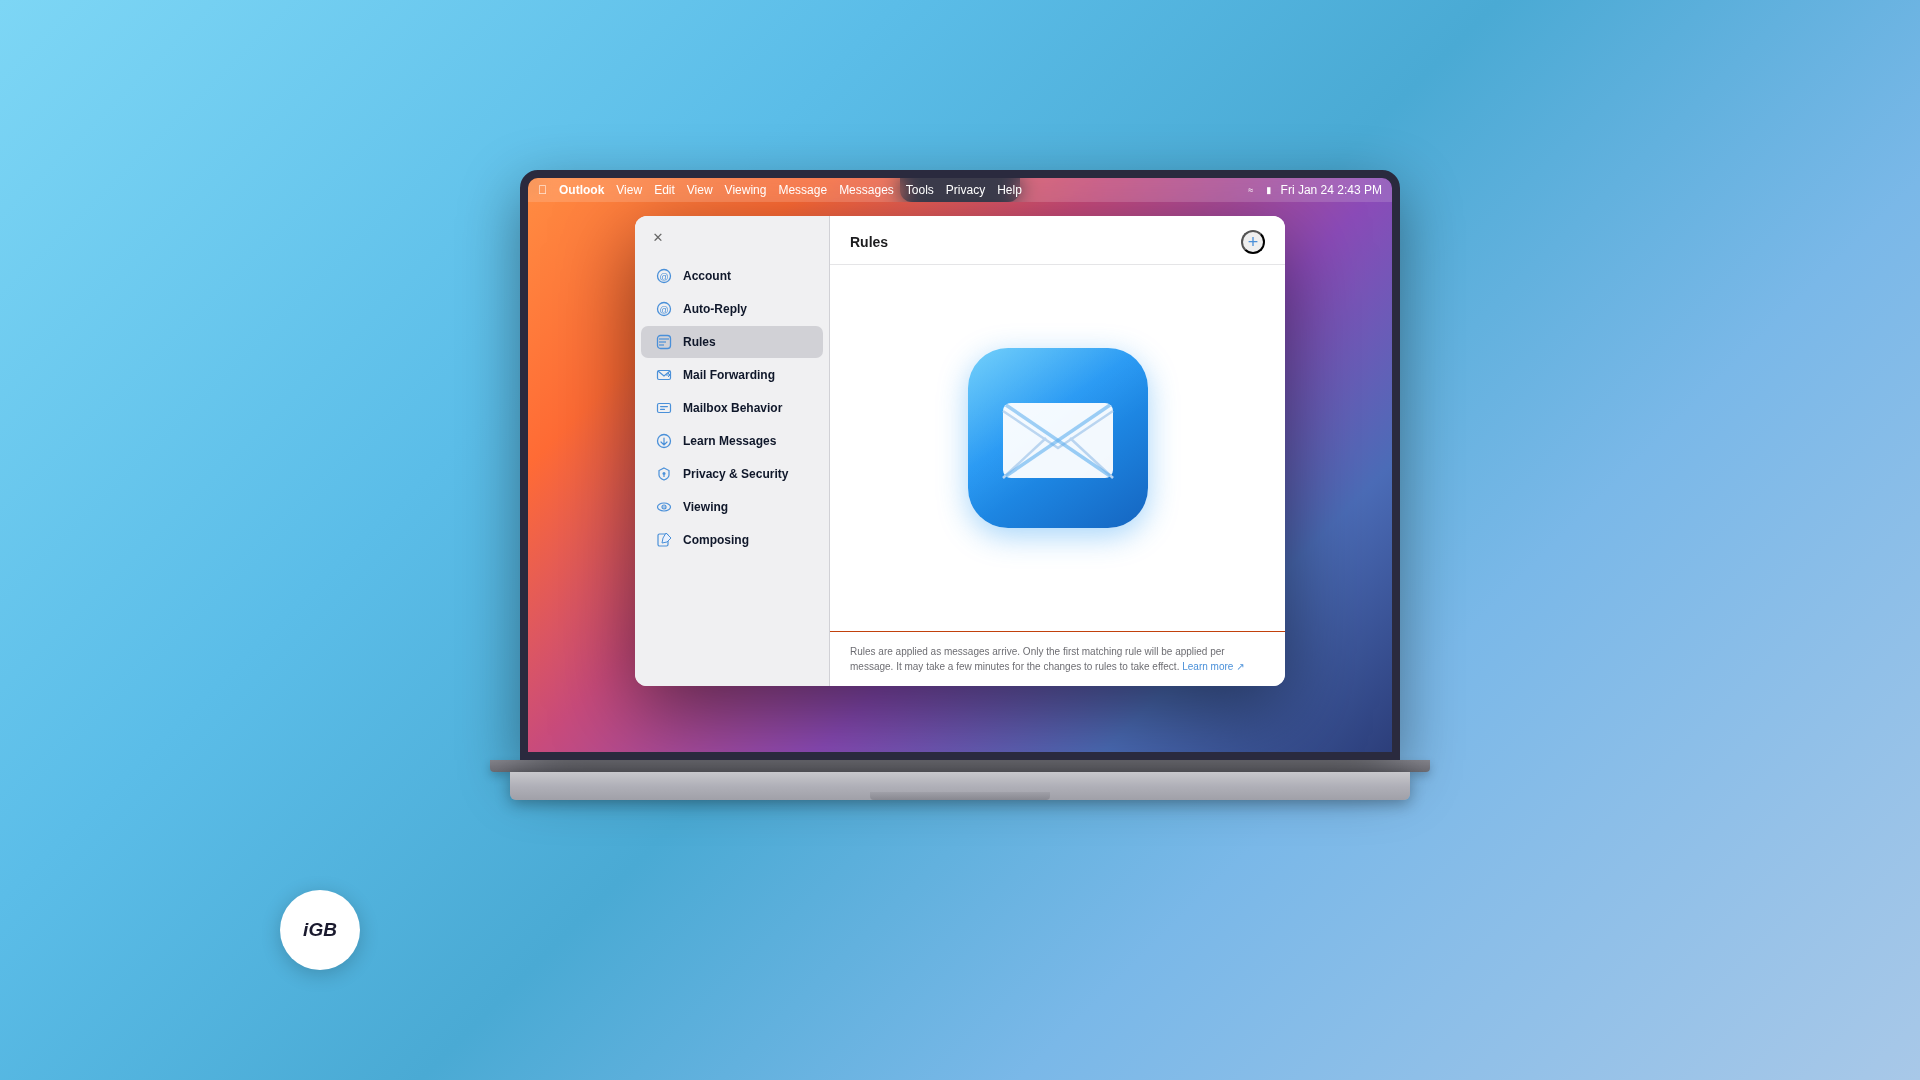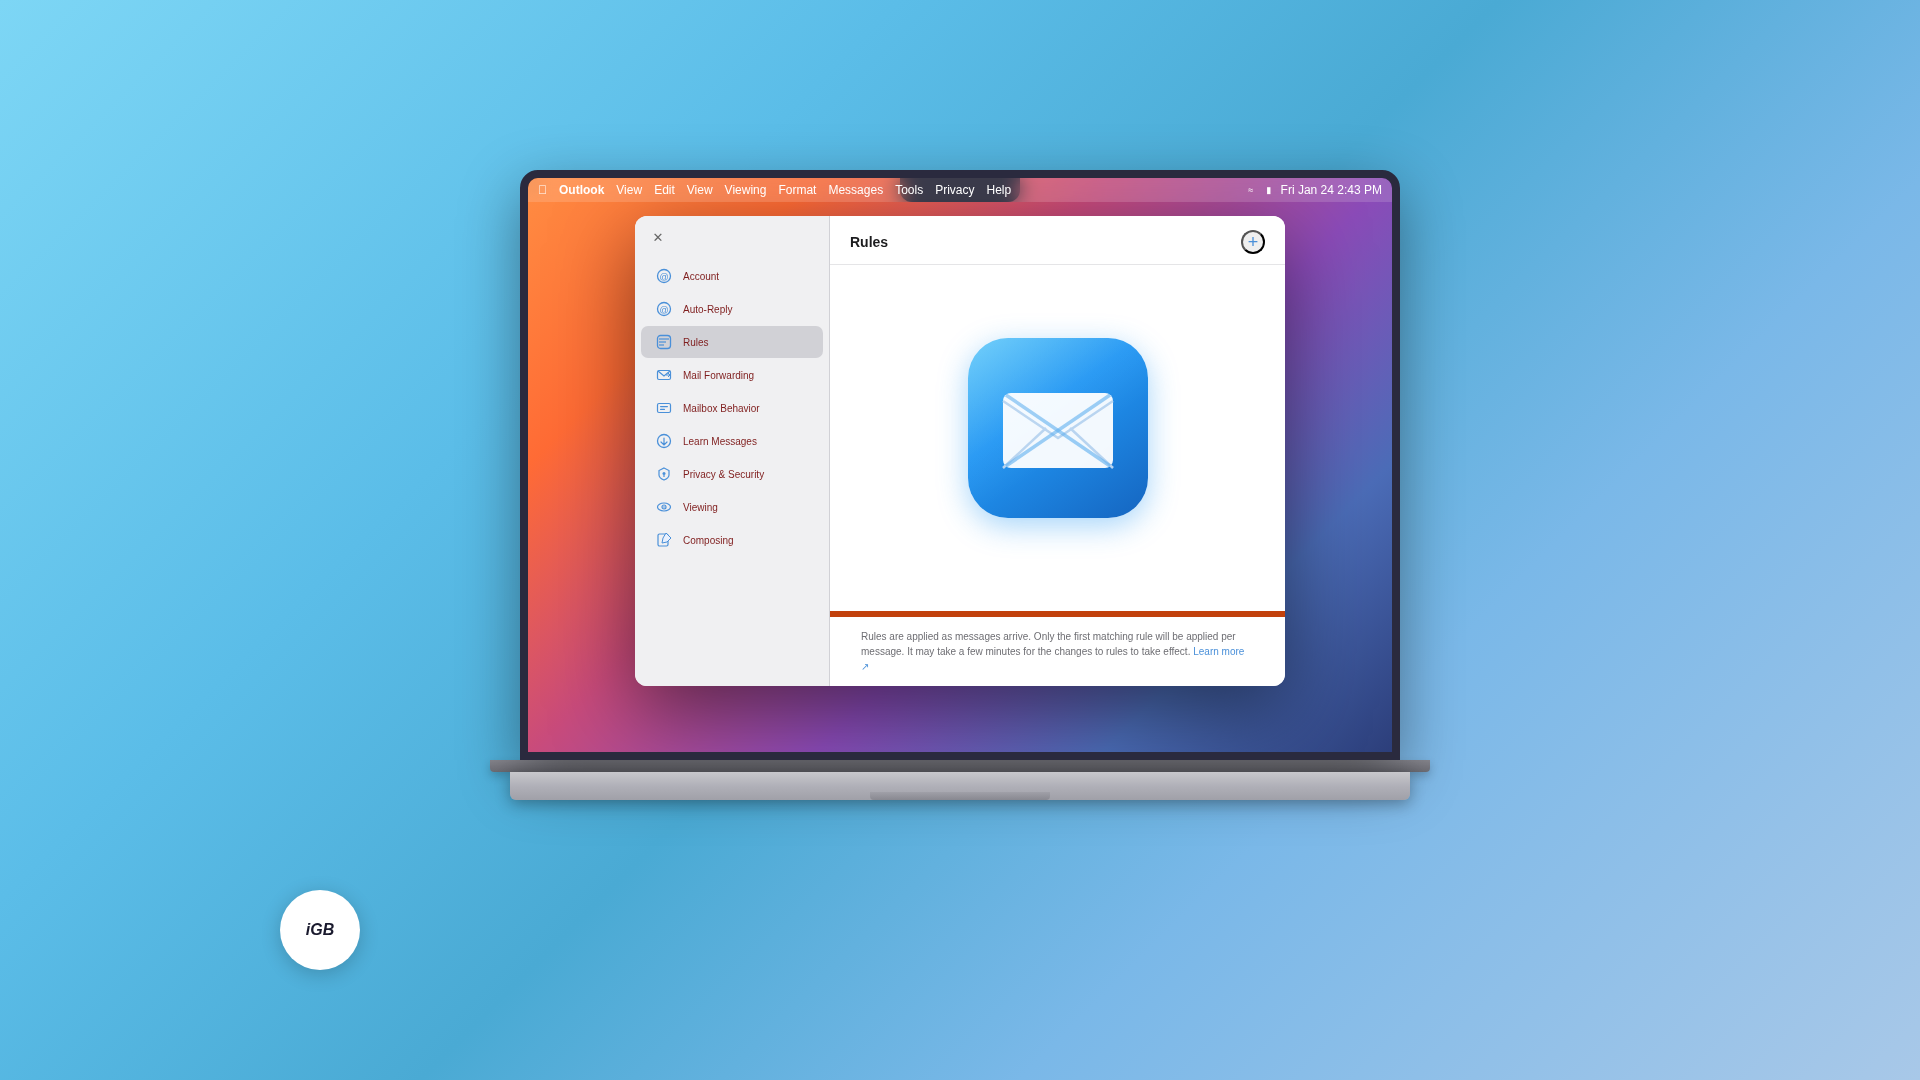--- a/index.html
+++ b/index.html
@@ -177,23 +177,23 @@
       height: 18px;
       display: flex;
       align-items: center;
       justify-content: center;
       color: #4a90d9;
       font-size: 14px;
       flex-shrink: 0;
     }
 
     .sidebar-item-label {
-      font-size: 10px;
-      color: #7f1d1d;
-      font-weight: 400;
+      font-size: 12px;
+      color: #0f172a;
+      font-weight: 700;
     }
 
     
     .main-content {
       flex: 1;
       background: white;
       display: flex;
       flex-direction: column;
       position: relative;
     }
@@ -263,22 +263,22 @@
       background: linear-gradient(145deg, rgba(255,255,255,0.15) 0%, transparent 60%);
       border-radius: 40px;
     }
 
     .envelope-svg {
       width: 120px;
       height: 90px;
     }
 
     .main-footer {
-      padding: 12px 31px;
-      border-top: 6px solid #c2410c;
+      padding: 12px 20px;
+      border-top: 1px solid #c2410c;
     }
 
     .footer-text {
       font-size: 10px;
       color: #6e6e73;
       line-height: 1.5;
     }
 
     .footer-link {
       color: #4a90d9;
@@ -325,21 +325,21 @@
       height: 80px;
       background: white;
       border-radius: 50%;
       display: flex;
       align-items: center;
       justify-content: center;
       box-shadow: 0 4px 20px rgba(0,0,0,0.2);
     }
 
     .igb-text {
-      font-size: 16px;
+      font-size: 19px;
       font-weight: 800;
       color: #1a1a2e;
       font-style: italic;
     }
   </style>
 </head>
 <body>
 
 <div class="macbook-wrapper">
 
@@ -349,21 +349,21 @@
     <div class="screen-content">
 
       <div class="menu-bar">
         <div class="menu-bar-left">
           <span class="apple-logo"></span>
           <span class="menu-bar-item bold">Outlook</span>
           <span class="menu-bar-item">View</span>
           <span class="menu-bar-item">Edit</span>
           <span class="menu-bar-item">View</span>
           <span class="menu-bar-item">Viewing</span>
-          <span class="menu-bar-item">Format</span>
+          <span class="menu-bar-item">Message</span>
           <span class="menu-bar-item">Messages</span>
           <span class="menu-bar-item">Tools</span>
           <span class="menu-bar-item">Privacy</span>
           <span class="menu-bar-item">Help</span>
         </div>
         <div class="menu-bar-right">
           <span class="menu-bar-icon">≈</span>
           <span class="menu-bar-icon">▮</span>
           <span class="menu-bar-item">Fri Jan 24  2:43 PM</span>
         </div>

